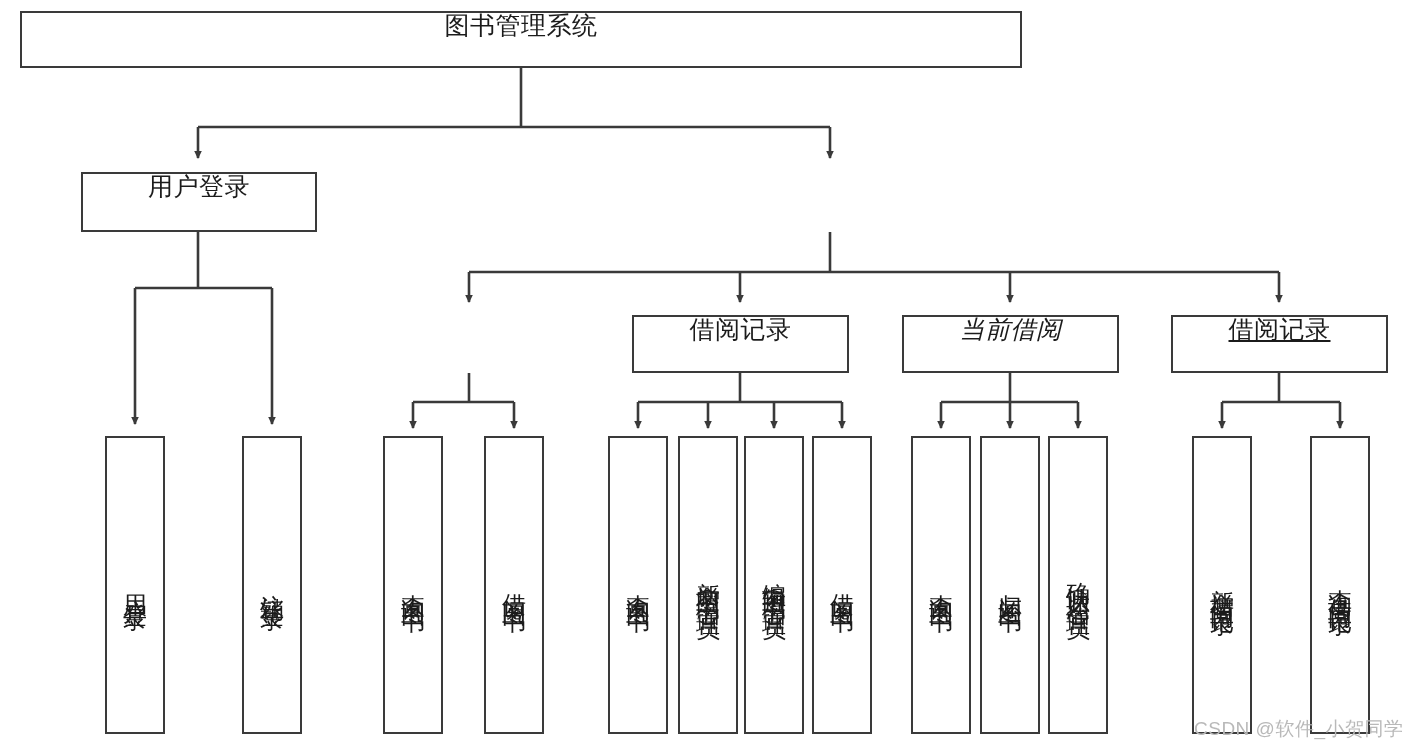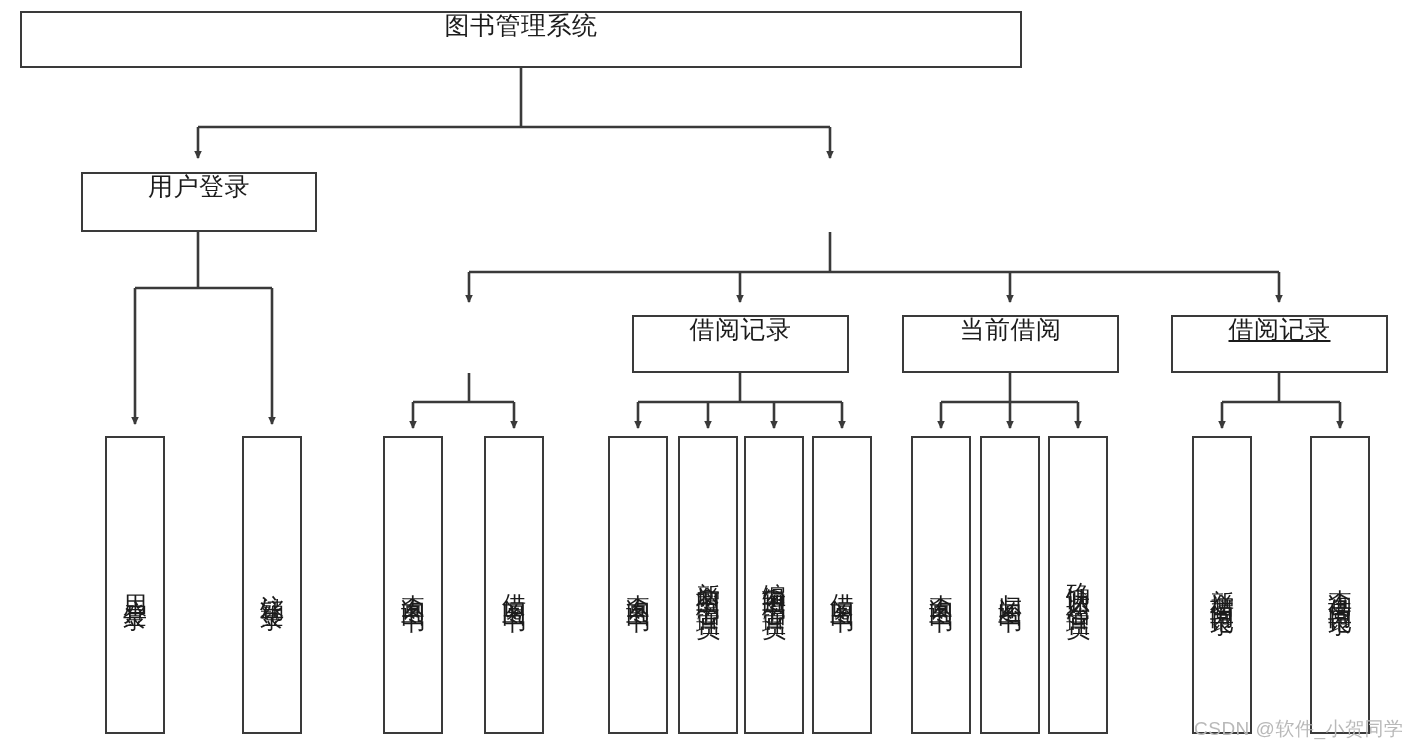--- a/index.html
+++ b/index.html
@@ -125,21 +125,21 @@
     <span class="label">图书管理系统</span>
   </div>
 
   <div class="node node-h" style="left:81px; top:172px; width:236px; height:60px;">
     <span class="label">用户登录</span>
   </div>
 
   <div class="node node-h" style="left:632px; top:315px; width:217px; height:58px;">
     <span class="label">借阅记录</span>
   </div>
-  <div class="node node-h" style="left:902px; top:315px; width:217px; height:58px;">
+  <div class="node node-h" style="left:902px; top:315px; width:217px; height:58px;font-style:italic;">
     <span class="label">当前借阅</span>
   </div>
   <div class="node node-h" style="left:1171px; top:315px; width:217px; height:58px;text-decoration:underline;">
     <span class="label">借阅记录</span>
   </div>
 
   <div class="node node-v" style="left:105px; top:436px; width:60px; height:298px;">
     <span class="label">用户登录</span>
   </div>
   <div class="node node-v" style="left:242px; top:436px; width:60px; height:298px;">

